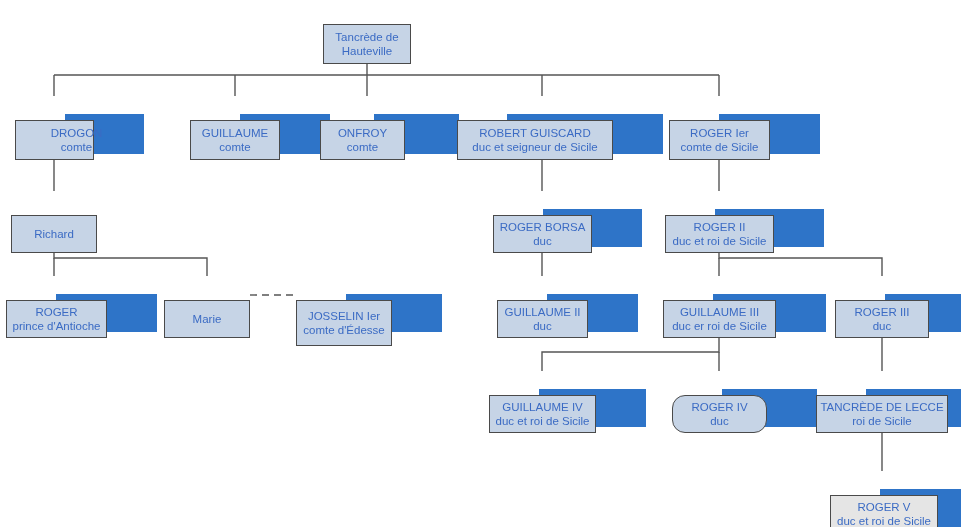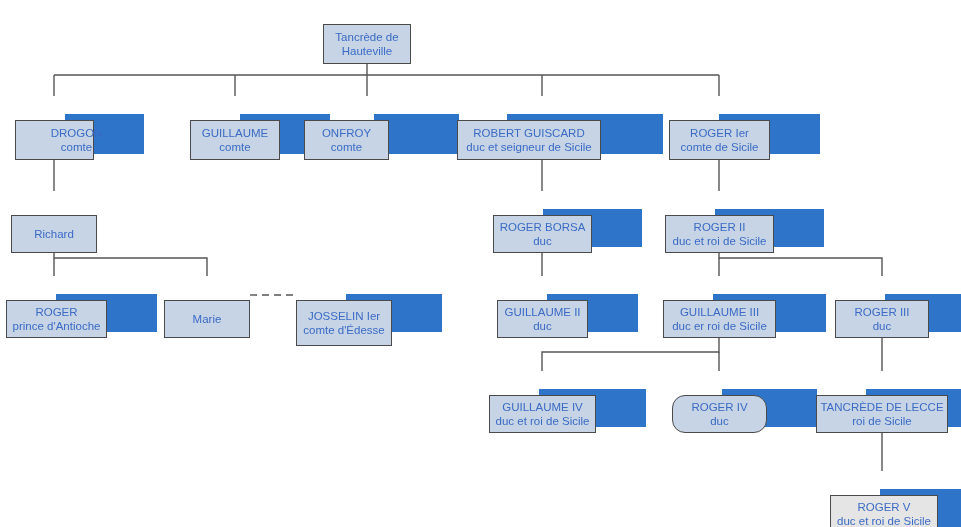--- a/index.html
+++ b/index.html
@@ -84,26 +84,26 @@
       <div class="node" style="left: 15px; top: 96px; width: 79px; height: 40px; background: rgb(198, 212, 230); border-color: rgb(74, 74, 74); color: rgb(59, 107, 196); padding-left: 44px;">
         <div class="l1">DROGON</div>
         <div class="l2">comte</div>
       </div>
       <div class="shadow" style="left: 240px; top: 114px; width: 90px; height: 40px; background: rgb(46, 116, 200);"></div>
       <div class="node" style="left: 190px; top: 96px; width: 90px; height: 40px; background: rgb(198, 212, 230); border-color: rgb(74, 74, 74); color: rgb(59, 107, 196);">
         <div class="l1">GUILLAUME</div>
         <div class="l2">comte</div>
       </div>
       <div class="shadow" style="left: 374px; top: 114px; width: 85px; height: 40px; background: rgb(46, 116, 200);"></div>
-      <div class="node" style="left: 304px; top: 96px; width: 85px; height: 40px; background: rgb(198, 212, 230); border-color: rgb(74, 74, 74); color: rgb(59, 107, 196);">
+      <div class="node" style="left: 320px; top: 96px; width: 85px; height: 40px; background: rgb(198, 212, 230); border-color: rgb(74, 74, 74); color: rgb(59, 107, 196);">
         <div class="l1">ONFROY</div>
         <div class="l2">comte</div>
       </div>
       <div class="shadow" style="left: 507px; top: 114px; width: 156px; height: 40px; background: rgb(46, 116, 200);"></div>
-      <div class="node" style="left: 457px; top: 96px; width: 144px; height: 40px; background: rgb(198, 212, 230); border-color: rgb(74, 74, 74); color: rgb(59, 107, 196); text-align: center;">
+      <div class="node" style="left: 457px; top: 96px; width: 156px; height: 40px; background: rgb(198, 212, 230); border-color: rgb(74, 74, 74); color: rgb(59, 107, 196); text-align: center;">
         <div class="l1">ROBERT GUISCARD</div>
         <div class="l2">duc et seigneur de Sicile</div>
       </div>
       <div class="shadow" style="left: 719px; top: 114px; width: 101px; height: 40px; background: rgb(46, 116, 200);"></div>
       <div class="node" style="left: 669px; top: 96px; width: 101px; height: 40px; background: rgb(198, 212, 230); border-color: rgb(74, 74, 74); color: rgb(59, 107, 196);">
         <div class="l1">ROGER Ier</div>
         <div class="l2">comte de Sicile</div>
       </div>
       <div class="node" style="left: 11px; top: 191px; width: 86px; height: 38px; background: rgb(198, 212, 230); border-color: rgb(74, 74, 74); color: rgb(59, 107, 196);">
         <div class="l1">Richard</div>

